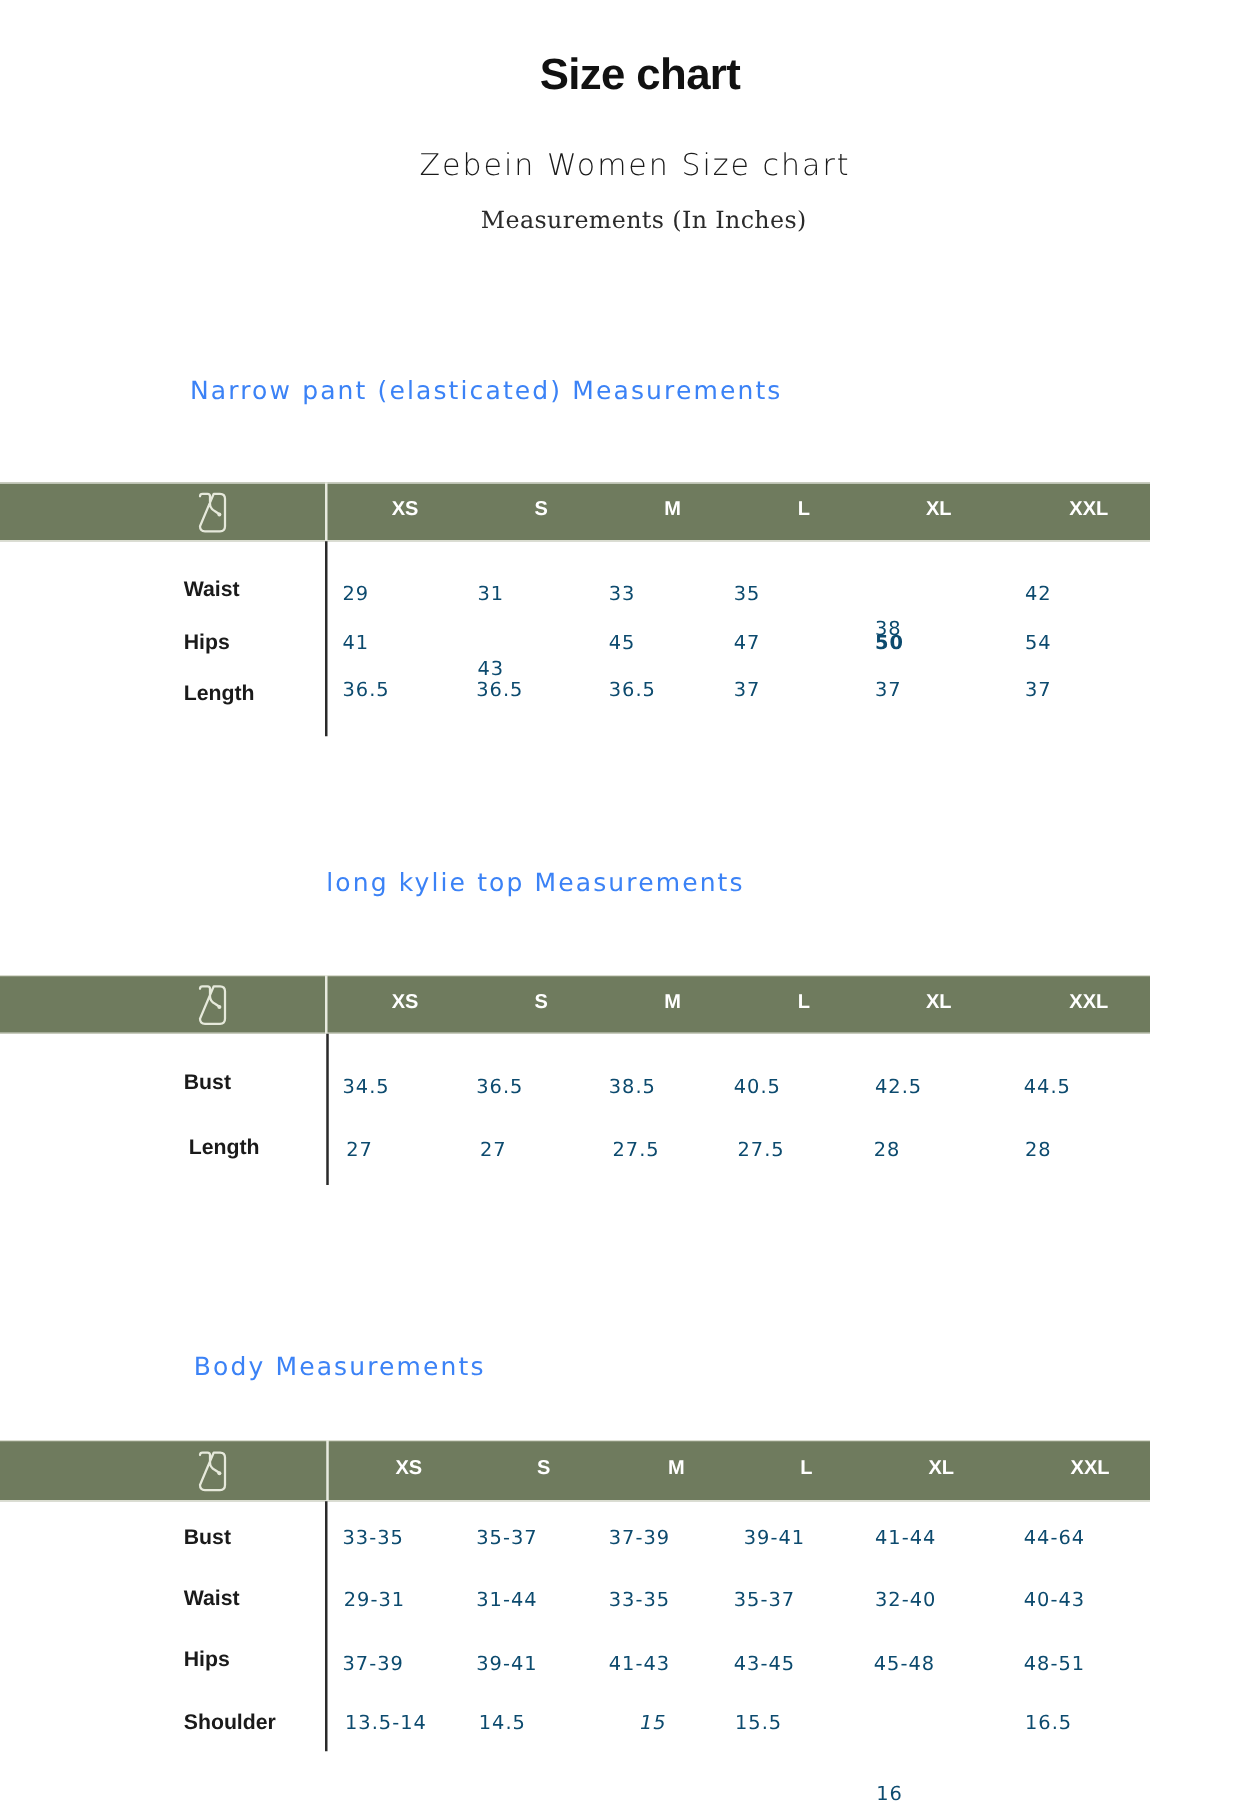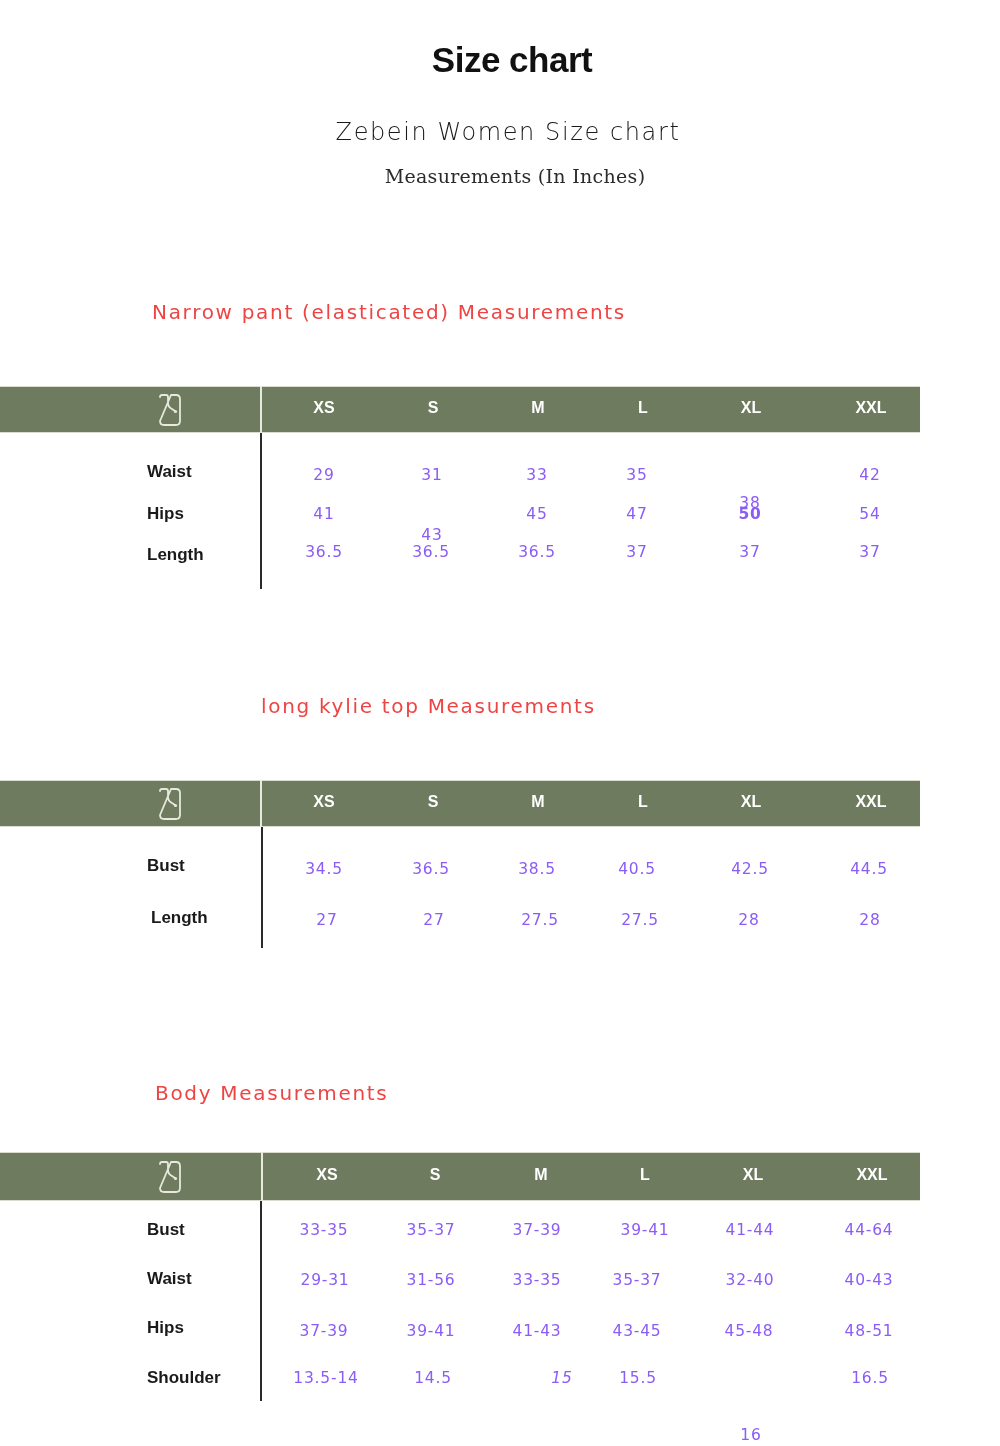--- a/index.html
+++ b/index.html
@@ -18,21 +18,21 @@
       font-family: "DejaVu Sans", sans-serif; font-size: 24px;
       letter-spacing: 1.6px; color: #1a1a1a; font-weight: 300;
     }
     .units {
       left: 0; width: 1030px; top: 165px; text-align: center;
       font-family: "DejaVu Serif", serif; font-size: 19px; color: #2a2a2a;
       letter-spacing: 0.3px;
     }
     .section-title {
       font-family: "DejaVu Sans", sans-serif; font-size: 20px;
-      letter-spacing: 1.7px; color: #ef4444; white-space: nowrap;
+      letter-spacing: 1.7px; color: #3b82f6; white-space: nowrap;
     }
     .header-bar {
       left: 0; width: 920px; background: #6f7b5e;
       border-top: 1px solid #d9dccf; border-bottom: 1px solid #d9dccf;
       box-sizing: border-box;
     }
     .header-divider {
       width: 2px; background: #e8eadf;
     }
     .body-divider { width: 2px; background: #2a2a2a; }
@@ -40,22 +40,22 @@
       color: #ffffff; font-family: "Liberation Sans", sans-serif;
       font-weight: bold; font-size: 16px; text-align: center; width: 80px;
       margin-left: -40px;
     }
     .row-label {
       font-family: "Liberation Sans", sans-serif; font-weight: bold;
       font-size: 17px; color: #1a1a1a; white-space: nowrap;
     }
     .cell {
       font-family: "DejaVu Sans", sans-serif; font-size: 15.5px;
-      color: #8b5cf6; letter-spacing: 0.8px; width: 100px; margin-left: -50px;
-      text-align: center; white-space: nowrap;
+      color: #0c4a6e; letter-spacing: 0.8px; width: 100px; margin-left: -50px;
+      text-align: left; white-space: nowrap;
     }
     .measure-icon { width: 26px; height: 34px; }
   </style>
 </head>
 <body>
 
 <div class="abs page-title">Size chart</div>
 <div class="abs subtitle">Zebein Women Size chart</div>
 <div class="abs units">Measurements (In Inches)</div>
 
@@ -156,21 +156,21 @@
   <div class="abs row-label" style="left:147px; top:1220px;">Bust</div>
   <div class="abs cell" style="left:324px; top:1221px;">33-35</div>
   <div class="abs cell" style="left:431px; top:1221px;">35-37</div>
   <div class="abs cell" style="left:537px; top:1221px;">37-39</div>
   <div class="abs cell" style="left:645px; top:1221px;">39-41</div>
   <div class="abs cell" style="left:750px; top:1221px;">41-44</div>
   <div class="abs cell" style="left:869px; top:1221px;">44-64</div>
 
   <div class="abs row-label" style="left:147px; top:1269px;">Waist</div>
   <div class="abs cell" style="left:325px; top:1271px;">29-31</div>
-  <div class="abs cell" style="left:431px; top:1271px;">31-56</div>
+  <div class="abs cell" style="left:431px; top:1271px;">31-44</div>
   <div class="abs cell" style="left:537px; top:1271px;">33-35</div>
   <div class="abs cell" style="left:637px; top:1271px;">35-37</div>
   <div class="abs cell" style="left:750px; top:1271px;">32-40</div>
   <div class="abs cell" style="left:869px; top:1271px;">40-43</div>
 
   <div class="abs row-label" style="left:147px; top:1318px;">Hips</div>
   <div class="abs cell" style="left:324px; top:1322px;">37-39</div>
   <div class="abs cell" style="left:431px; top:1322px;">39-41</div>
   <div class="abs cell" style="left:537px; top:1322px;">41-43</div>
   <div class="abs cell" style="left:637px; top:1322px;">43-45</div>

